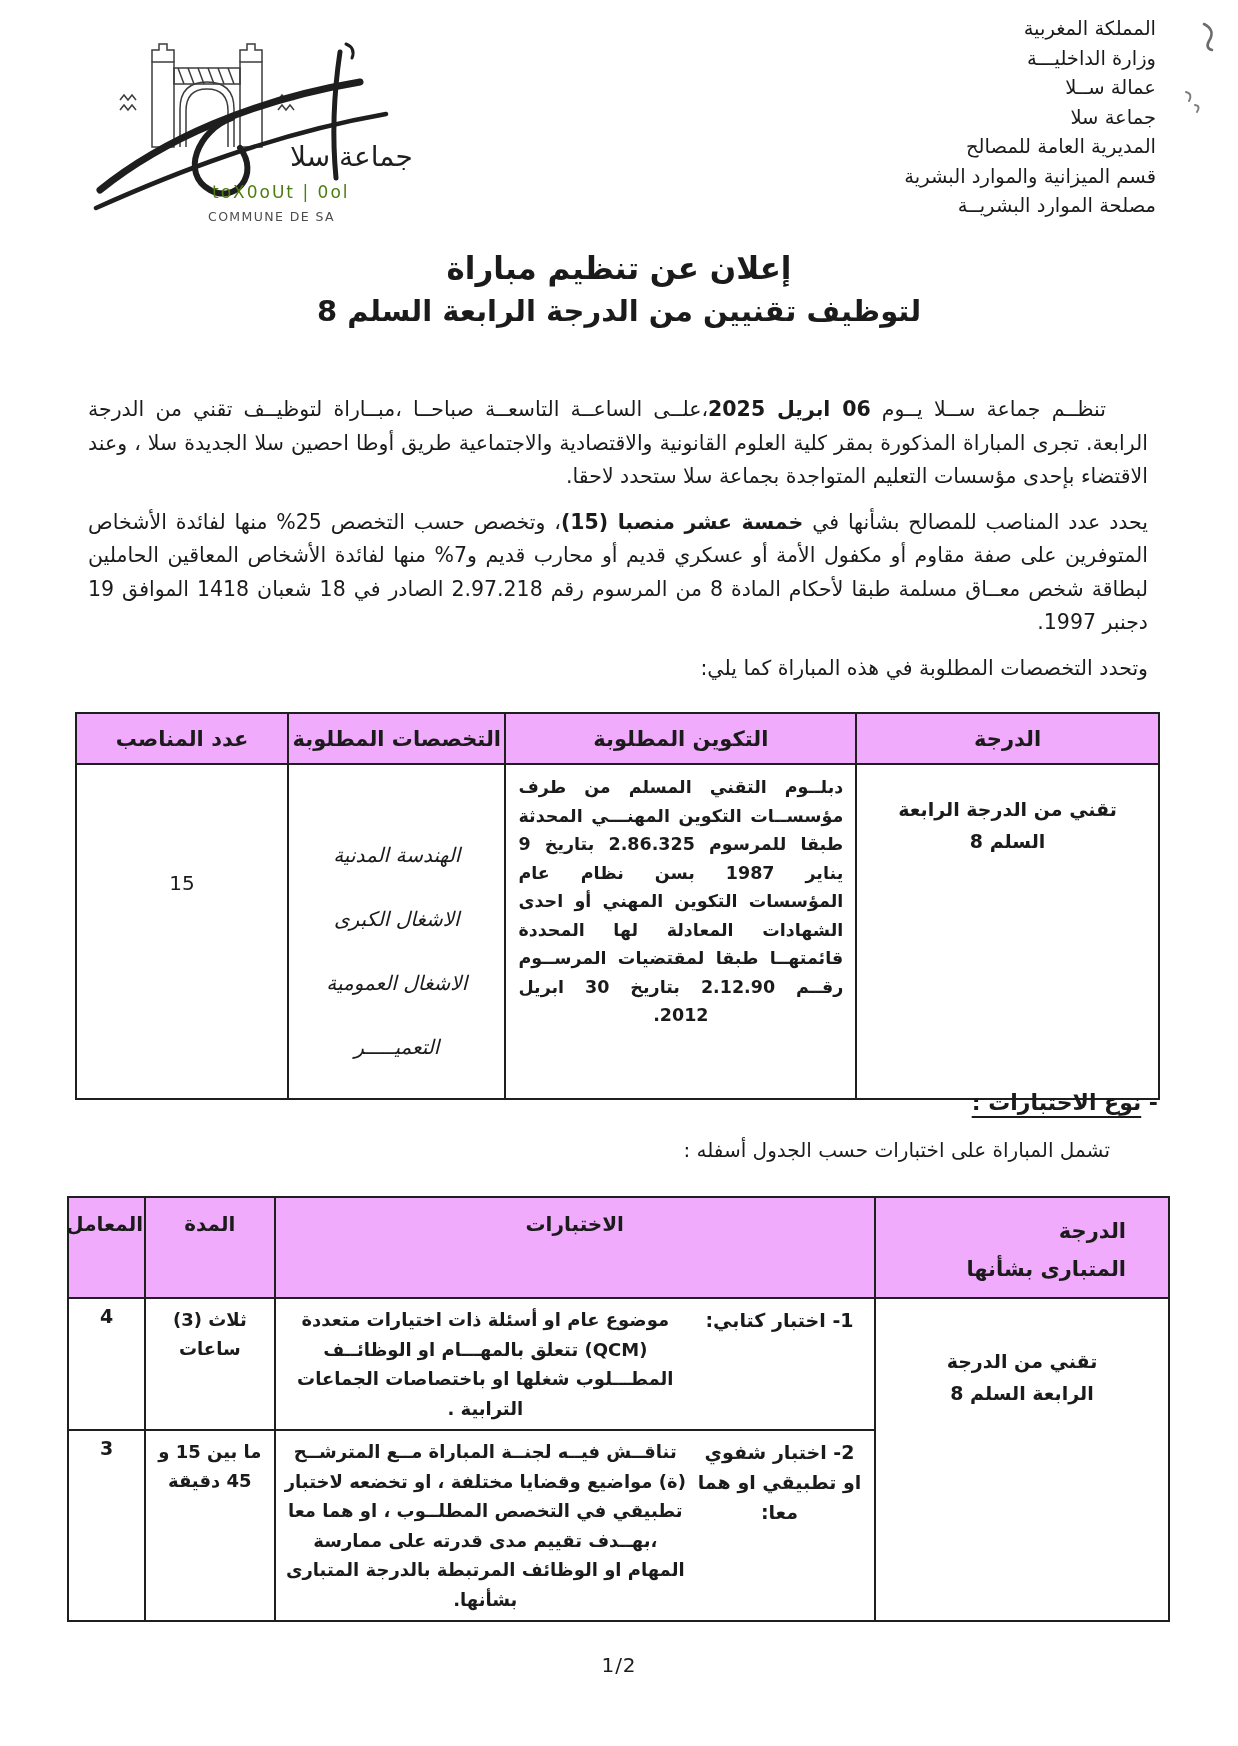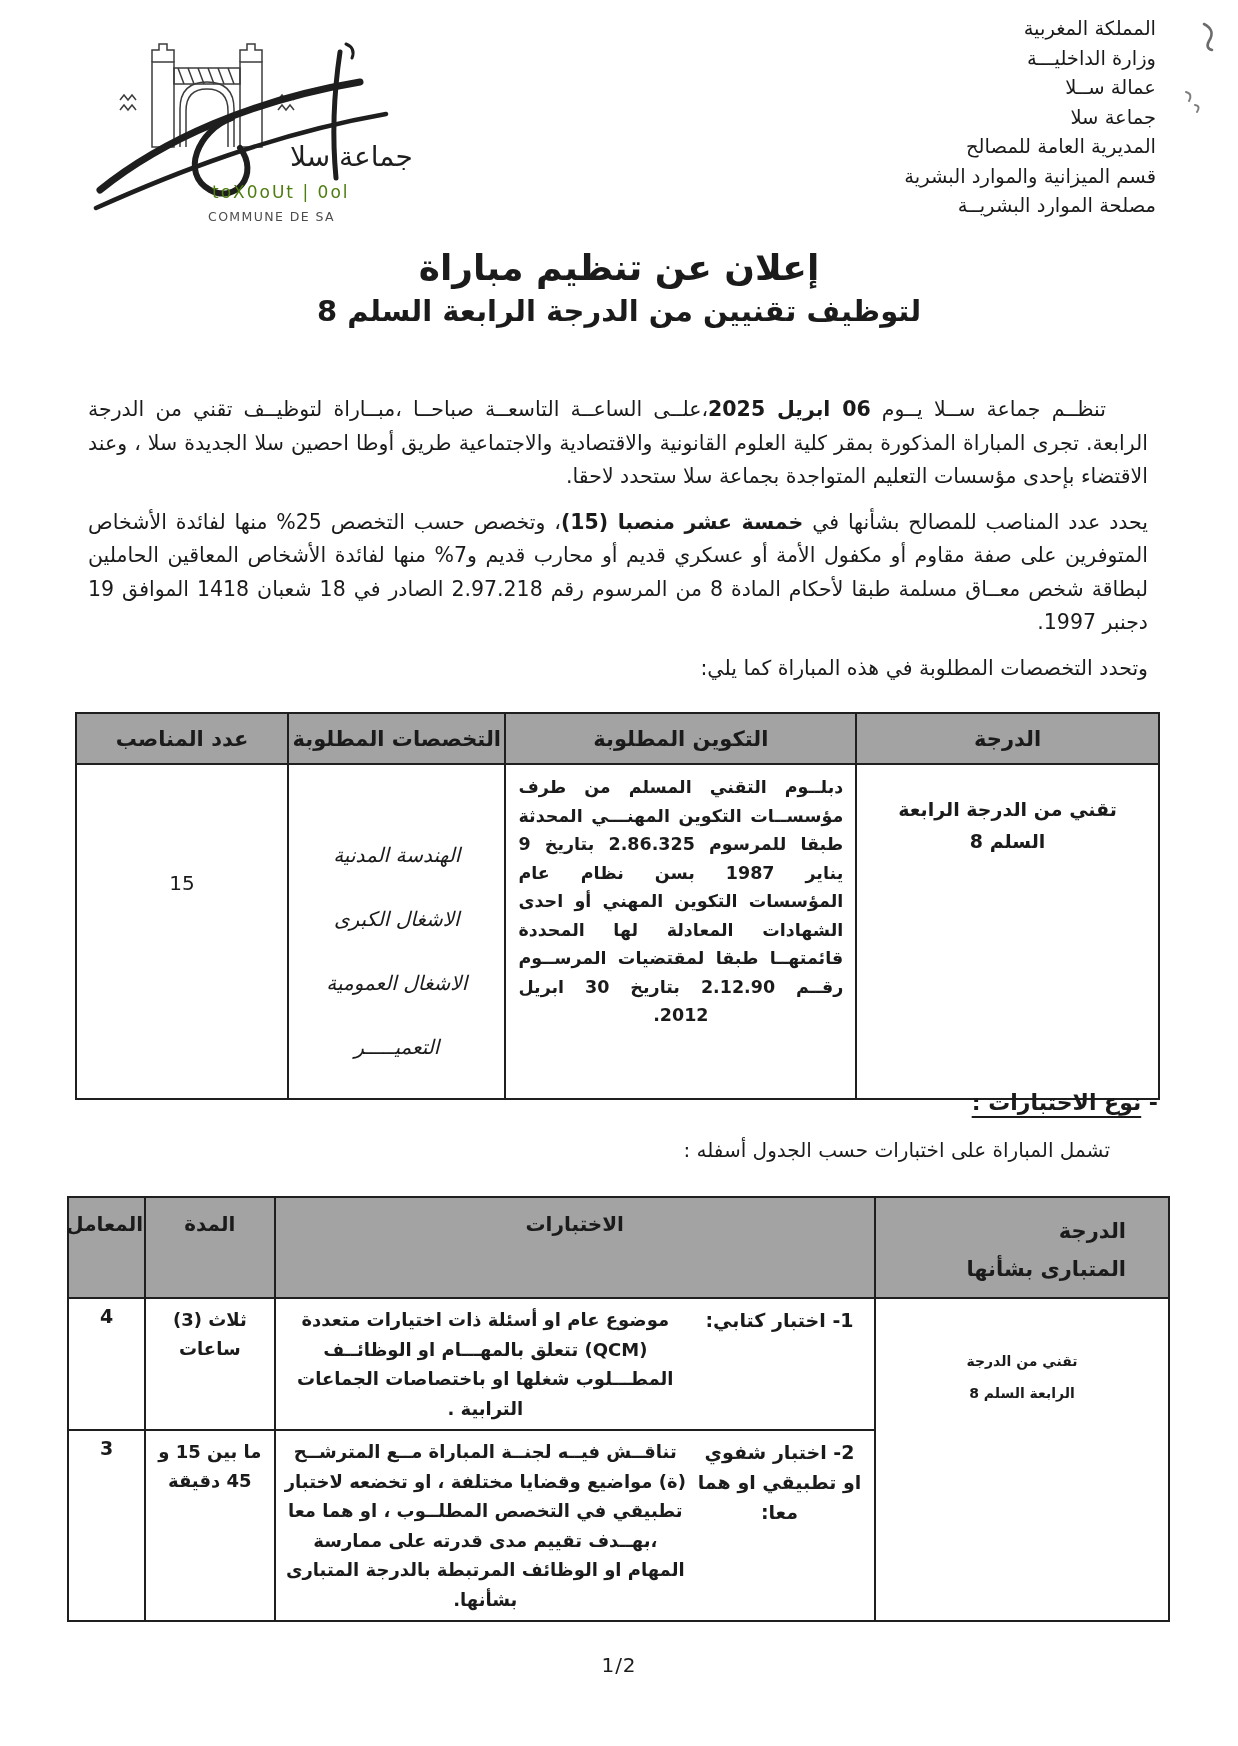--- a/index.html
+++ b/index.html
@@ -18,52 +18,52 @@
   .logo-svg { position:absolute; top:0; left:0; }
   .logo-arabic { position:absolute; left:198px; top:118px; font-size:28px; color:#1f1f1f; white-space:nowrap; }
   .logo-tifinagh { position:absolute; left:120px; top:160px; font-size:17px; letter-spacing:2px; color:#4d7c0f; white-space:nowrap; }
   .logo-latin { position:absolute; left:116px; top:187px; font-size:12.5px; letter-spacing:1.4px; color:#4c4c4c; white-space:nowrap; }
 
   
   .letterhead { position:absolute; top:14px; right:82px; text-align:right; font-size:19.5px; line-height:29.5px; }
 
   
   .title { position:absolute; top:246px; left:0; right:0; text-align:center; font-weight:bold; }
-  .title1 { font-size:36px; line-height:44px; }
+  .title1 { font-size:31px; line-height:44px; }
   .title2 { font-size:29px; line-height:42px; }
 
   
   .intro { position:absolute; top:381px; right:78px; left:76px; font-size:20.5px; line-height:33.5px; text-align:justify; }
   .intro p { margin:12px; }
   .p-indent { text-indent:42px; }
 
   
   table { border-collapse:collapse; table-layout:fixed; }
   th,td { border:2px solid #1f1f1f; }
-  th { background:#a3a3a3; font-weight:bold; }
+  th { background:#f0abfc; font-weight:bold; }
 
   .t1 { position:absolute; top:712px; right:78px; width:1085px; }
   .t1 th { font-size:21px; height:47px; }
   .t1 .c-grade { width:28%; } .t1 .c-cert { width:32.5%; } .t1 .c-spec { width:20%; } .t1 .c-count { width:19.5%; }
   .t1 tbody tr { height:326px; }
   .t1 .grade1 { vertical-align:top; padding-top:28px; text-align:center; font-weight:bold; font-size:19px; line-height:32px; }
   .t1 .cert { vertical-align:top; padding:8px 12px 4px 12px; font-weight:bold; font-size:17.5px; line-height:28.5px; text-align:justify; text-align-last:center; }
   .t1 .specs { vertical-align:top; padding-top:76px; text-align:center; font-size:20px;font-style:italic; }
   .t1 .spec-item { line-height:28px; margin-bottom:36px; }
   .t1 .count { vertical-align:top; padding-top:106px; text-align:center; font-size:20px; }
 
   .tests-heading { position:absolute; top:1090px; right:80px; font-size:22px; font-weight:bold; }
   .underlined { text-decoration:underline; text-underline-offset:6px; }
   .tests-intro { position:absolute; top:1138px; right:128px; font-size:20px; }
 
   .t2 { position:absolute; top:1196px; right:68px; width:1103px; }
   .t2 th { font-size:20px; height:84px; vertical-align:top; padding-top:14px; }
   .t2 .h-grade { width:24%; text-align:right; padding-right:42px; line-height:38px; font-size:21px; }
   .t2 .h-tests { width:57%; } .t2 .h-dur { width:12%; } .t2 .h-coef { width:7%; }
-  .t2 .grade2 { vertical-align:top; padding-top:46px; text-align:center; font-weight:bold; font-size:14px; line-height:32px; }
+  .t2 .grade2 { vertical-align:top; padding-top:46px; text-align:center; font-weight:bold; font-size:19px; line-height:32px; }
   .t2 .tests { vertical-align:top; padding:6px 8px; }
   .t2 tbody tr.r1 { height:108px; } .t2 tbody tr.r2 { height:150px; }
   .tflex { display:flex; }
   .tlabel { width:30%; font-weight:bold; font-size:19px; line-height:30px; text-align:center; padding-left:6px; }
   .tdesc { width:70%; font-weight:bold; font-size:18px; line-height:29.5px; text-align:center; }
   .t2 .dur { vertical-align:top; padding-top:6px; text-align:center; font-weight:bold; font-size:18px; line-height:29px; }
   .t2 .coef { vertical-align:top; padding-top:6px; text-align:center; font-weight:bold; font-size:19px; }
 
   .footer { position:absolute; top:1642px; left:0; right:0; text-align:center; font-size:20px; letter-spacing:1px;margin-top:11px; }
 </style>

